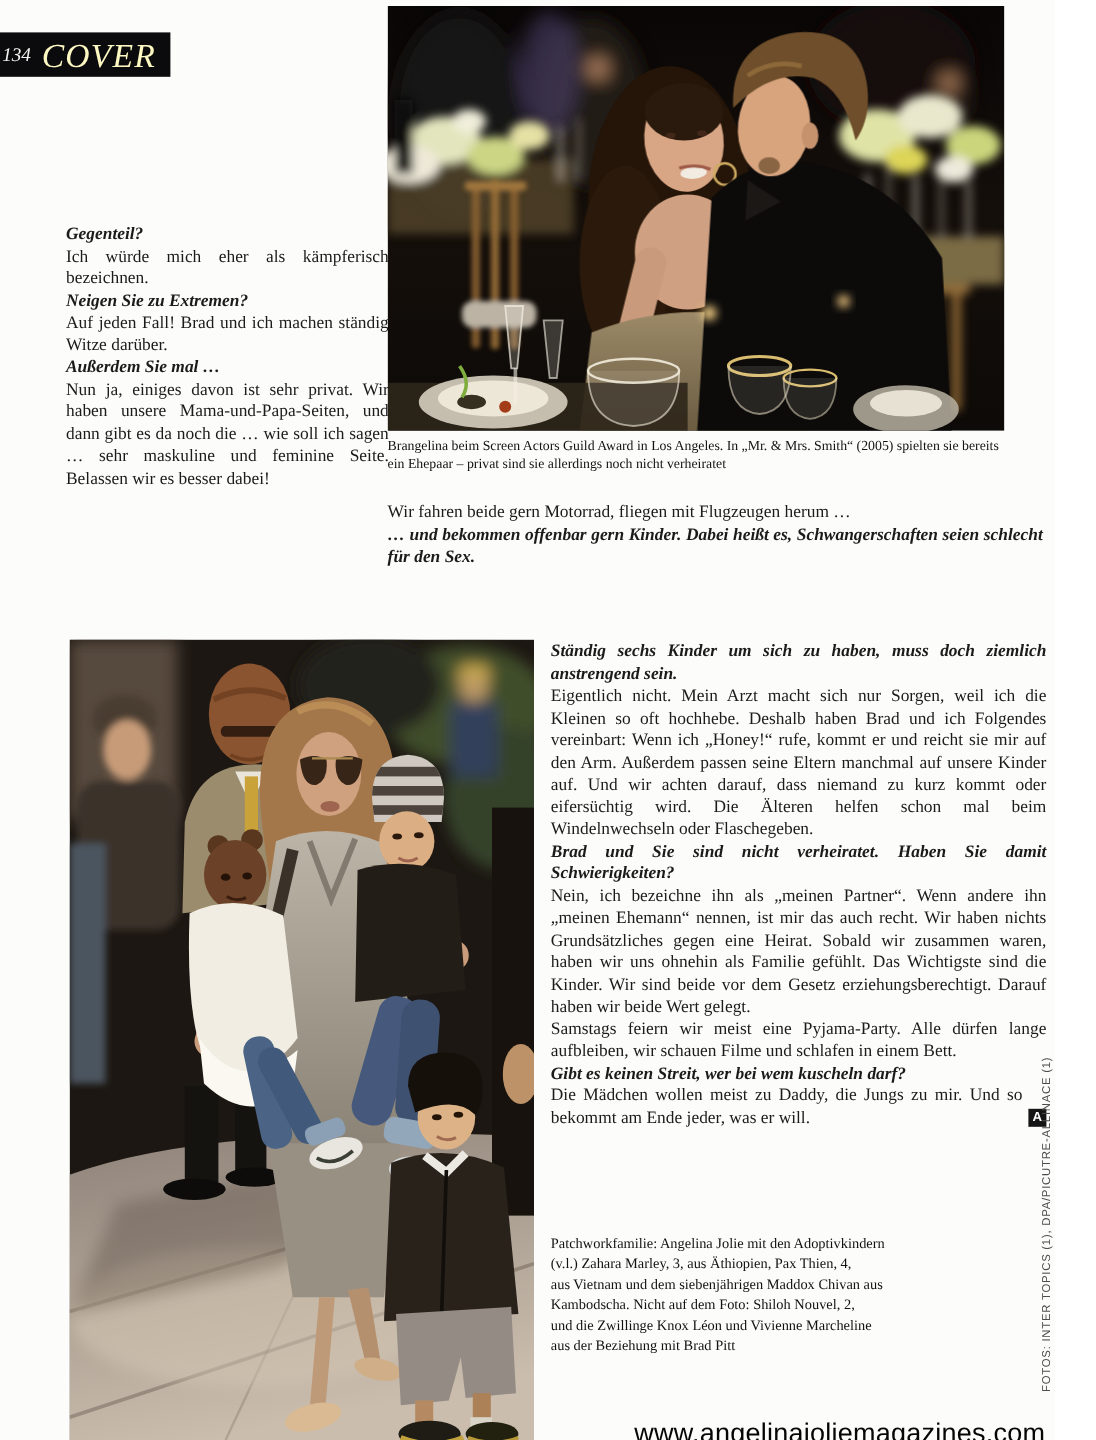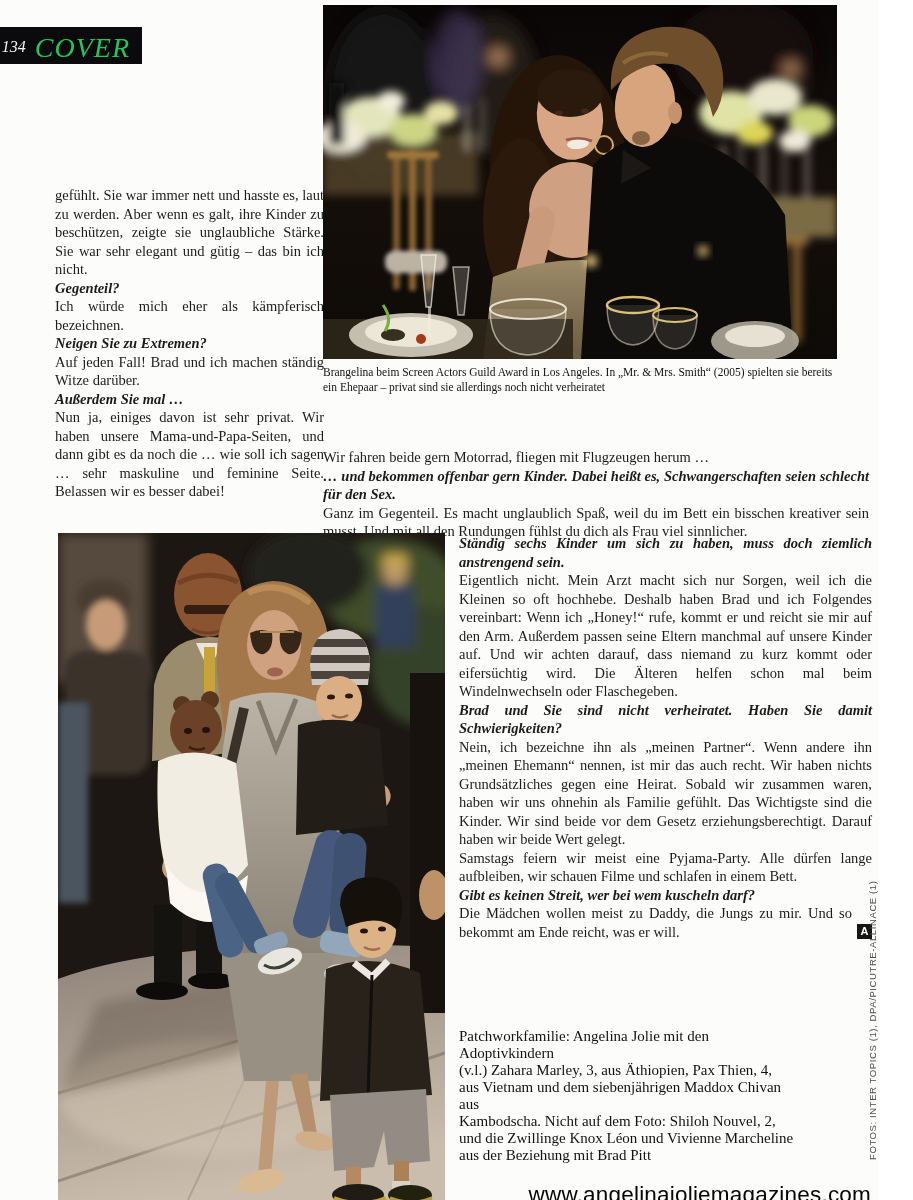--- a/index.html
+++ b/index.html
@@ -2,36 +2,36 @@
 <html lang="de"><head>
 <meta charset="utf-8">
 <style>
   html,body{margin:0;padding:0;}
   .page{position:relative;width:879px;height:1200px;background:#fcfcfa;overflow:hidden;
         font-family:"Liberation Serif",serif;color:#1b1b1b;}
   
   .header-bar{position:absolute;left:0;top:27px;width:142px;height:37px;background:#0b0b0d;
               display:flex;align-items:baseline;justify-content:flex-end;padding-right:12px;box-sizing:border-box;}
   .header-bar .pagenum{font-style:italic;font-size:16px;color:#f4f4f2;padding-bottom:7px;margin-right:9px;}
-  .header-bar .section{font-style:italic;font-size:28px;letter-spacing:1px;color:#22c55e;
+  .header-bar .section{font-style:italic;font-size:28px;letter-spacing:1px;color:#fef9c3;
                        position:relative;top:5px;font-family:Liberation Serif, serif;}
   
   .photo-top{position:absolute;left:323px;top:5px;width:514px;height:354px;}
   .photo-bottom{position:absolute;left:58px;top:533px;width:387px;height:667px;}
   .photo-top svg,.photo-bottom svg{display:block;}
   
   .col{position:absolute;font-size:14.5px;line-height:18.5px;}
   .col p{margin:0;text-align:justify;}
   .col-left{left:55px;top:186px;width:269px;}
-  .col-mid{left:323px;top:448px;width:546px;}
+  .col-mid{left:323px;top:418px;width:546px;}
   .col-right{left:459px;top:534px;width:413px;}
   .q{font-weight:bold;font-style:italic;}
   .cap{position:absolute;font-weight:normal;color:#121212;}
   .cap-top{left:323px;top:365px;width:516px;font-size:11.5px;line-height:15px;}
-  .cap-bottom{left:459px;top:1028px;width:340px;font-size:15px;line-height:17px;white-space:pre-line;}
+  .cap-bottom{left:459px;top:1028px;width:340px;font-size:12px;line-height:17px;white-space:pre-line;}
   .last-answer{position:relative;padding-right:20px;}
   .end-marker{position:absolute;right:0;bottom:2px;width:15px;height:15px;background:#151515;color:#fff;
               font-family:"Liberation Sans",sans-serif;font-size:11px;font-weight:bold;
               display:flex;align-items:center;justify-content:center;}
   .credit-vertical{position:absolute;left:867px;top:850px;width:17px;height:310px;
                    writing-mode:vertical-rl;transform:rotate(180deg);
                    font-family:"Liberation Sans",sans-serif;font-size:9.5px;letter-spacing:.6px;
                    color:#4c4c4c;white-space:nowrap;}
   .watermark{position:absolute;right:8px;top:1182px;font-family:"Liberation Sans",sans-serif;
              font-size:22.5px;color:#060606;letter-spacing:.2px;text-decoration:underline;}
@@ -155,33 +155,31 @@
         <ellipse cx="432" cy="331" rx="30" ry="11" fill="#efe9dc" opacity=".9"></ellipse>
         <circle cx="268" cy="256" r="6" fill="#ffd98a" filter="url(#b4)"></circle>
         <circle cx="380" cy="246" r="5" fill="#ffd387" filter="url(#b4)"></circle>
       </g>
     </svg>
   </div>
 
   <div class="cap cap-top">Brangelina beim Screen Actors Guild Award in Los Angeles. In „Mr. &amp; Mrs. Smith“ (2005) spielten sie bereits ein Ehepaar – privat sind sie allerdings noch nicht verheiratet</div>
 
   <div class="col col-left">
-    <p class="a">gefühlt. Sie war immer nett und hasste es, laut zu werden. Aber wenn es galt, ihre Kinder zu beschützen, zeigte sie unglaubliche Stärke. Sie war sehr elegant und gütig – das bin ich nicht.</p>
     <p class="q">Gegenteil?</p>
     <p class="a">Ich würde mich eher als kämpferisch bezeichnen.</p>
     <p class="q">Neigen Sie zu Extremen?</p>
     <p class="a">Auf jeden Fall! Brad und ich machen ständig Witze darüber.</p>
     <p class="q">Außerdem Sie mal …</p>
     <p class="a">Nun ja, einiges davon ist sehr privat. Wir haben unsere Mama-und-Papa-Seiten, und dann gibt es da noch die … wie soll ich sagen … sehr maskuline und feminine Seite. Belassen wir es besser dabei!</p>
   </div>
 
   <div class="col col-mid">
     <p class="a">Wir fahren beide gern Motorrad, fliegen mit Flugzeugen herum …</p>
     <p class="q">… und bekommen offenbar gern Kinder. Dabei heißt es, Schwangerschaften seien schlecht für den Sex.</p>
-    <p class="a">Ganz im Gegenteil. Es macht unglaublich Spaß, weil du im Bett ein bisschen kreativer sein musst. Und mit all den Rundungen fühlst du dich als Frau viel sinnlicher.</p>
   </div>
 
   <div class="photo-bottom">
     <svg viewBox="0 0 387 667" width="387" height="667">
       <defs>
         <linearGradient id="walk" x1="0" y1="0" x2=".3" y2="1">
           <stop offset="0" stop-color="#8f837a"></stop>
             <stop offset=".6" stop-color="#b4a success"></stop>
             <stop offset="1" stop-color="#cabdae"></stop>
         </linearGradient>
@@ -319,21 +317,21 @@
   </div>
 
   <div class="col col-right">
     <p class="q">Ständig sechs Kinder um sich zu haben, muss doch ziemlich anstrengend sein.</p>
     <p class="a">Eigentlich nicht. Mein Arzt macht sich nur Sorgen, weil ich die Kleinen so oft hochhebe. Deshalb haben Brad und ich Folgendes vereinbart: Wenn ich „Honey!“ rufe, kommt er und reicht sie mir auf den Arm. Außerdem passen seine Eltern manchmal auf unsere Kinder auf. Und wir achten darauf, dass niemand zu kurz kommt oder eifersüchtig wird. Die Älteren helfen schon mal beim Windelnwechseln oder Flaschegeben.</p>
     <p class="q">Brad und Sie sind nicht verheiratet. Haben Sie damit Schwierigkeiten?</p>
     <p class="a">Nein, ich bezeichne ihn als „meinen Partner“. Wenn andere ihn „meinen Ehemann“ nennen, ist mir das auch recht. Wir haben nichts Grundsätzliches gegen eine Heirat. Sobald wir zusammen waren, haben wir uns ohnehin als Familie gefühlt. Das Wichtigste sind die Kinder. Wir sind beide vor dem Gesetz erziehungsberechtigt. Darauf haben wir beide Wert gelegt.</p>
     <p class="a">Samstags feiern wir meist eine Pyjama-Party. Alle dürfen lange aufbleiben, wir schauen Filme und schlafen in einem Bett.</p>
     <p class="q">Gibt es keinen Streit, wer bei wem kuscheln darf?</p>
     <p class="a last-answer">
-      <span>Die Mädchen wollen meist zu Daddy, die Jungs zu mir. Und so bekommt am Ende reicht, was er will.</span>
+      <span>Die Mädchen wollen meist zu Daddy, die Jungs zu mir. Und so bekommt am Ende jeder, was er will.</span>
       <span class="end-marker">A</span>
     </p>
   </div>
 
   <div class="cap cap-bottom">Patchworkfamilie: Angelina Jolie mit den Adoptivkindern
 (v.l.) Zahara Marley, 3, aus Äthiopien, Pax Thien, 4,
 aus Vietnam und dem siebenjährigen Maddox Chivan aus
 Kambodscha. Nicht auf dem Foto: Shiloh Nouvel, 2,
 und die Zwillinge Knox Léon und Vivienne Marcheline
 aus der Beziehung mit Brad Pitt</div>

